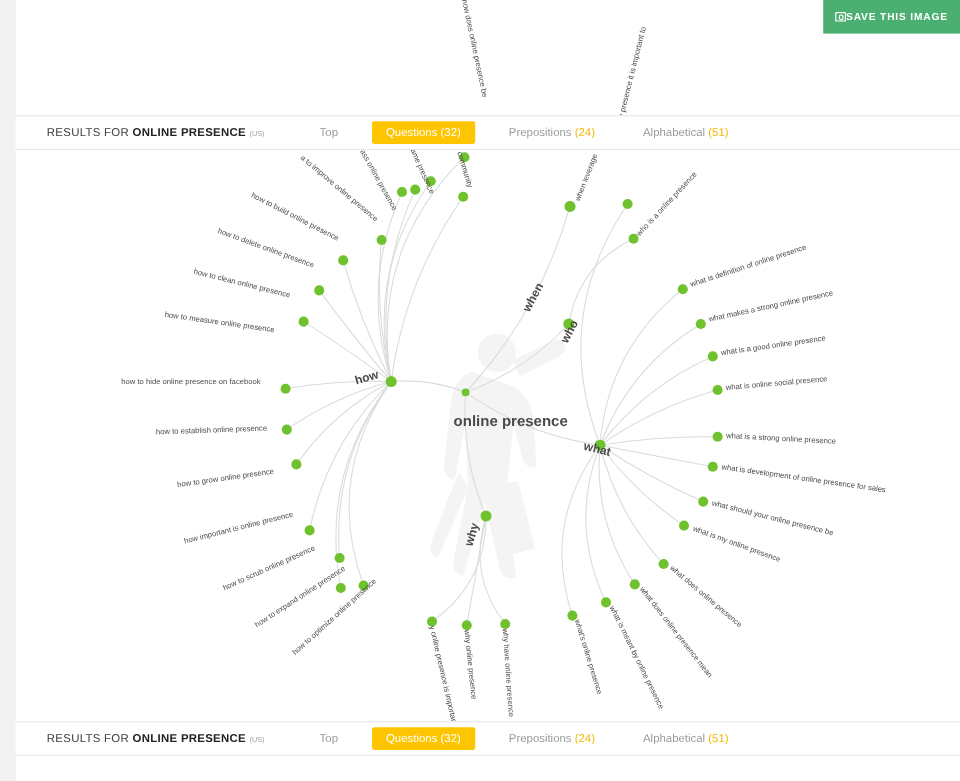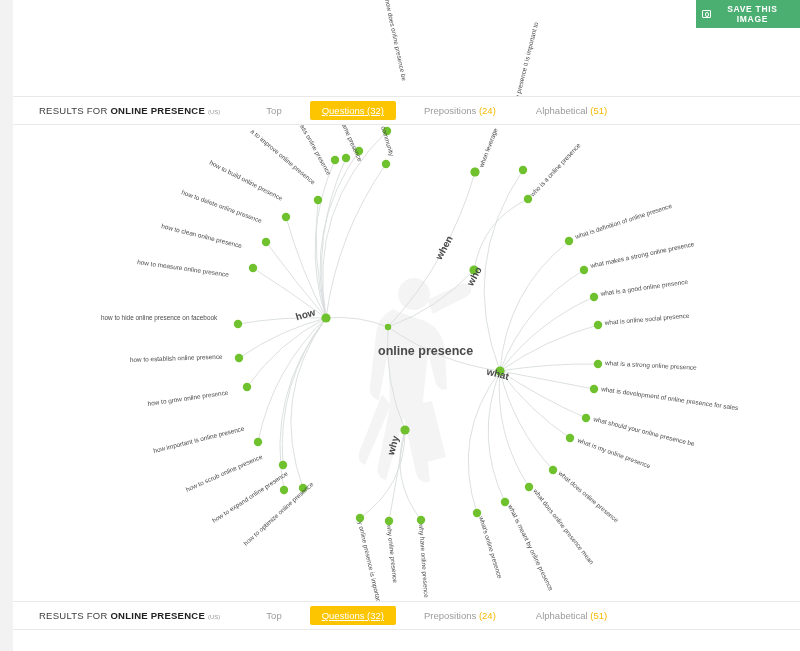--- a/index.html
+++ b/index.html
@@ -14,21 +14,21 @@
   #left-gutter{
     position:absolute;left:0;top:0;width:13px;height:651px;
     background:#f2f2f2;border-right:1px solid #e6e6e6;
   }
   
   #page-card{
     position:absolute;left:13px;top:0;right:0;bottom:0;background:#fff;
   }
   
   #save-btn{
-    position:absolute;right:0;top:0;width:104px;height:28px;
+    position:absolute;right:0;top:0;width:114px;height:28px;
     background:#4caf72;color:#fff;border:0;
     font-size:8.5px;letter-spacing:.7px;font-weight:bold;
     display:flex;align-items:center;justify-content:center;gap:0;
     cursor:pointer;
   }
   #save-btn .cam{
     width:7px;height:6px;border:1.2px solid #fff;border-radius:1px;
     position:relative;display:inline-block;
   }
   #save-btn .cam:after{
@@ -50,21 +50,21 @@
     font-size:9.5px;color:#3d3d3d;letter-spacing:.25px;white-space:nowrap;
   }
   .results-label b{font-weight:bold;color:#222;}
   .results-label .loc{font-size:6px;color:#9a9a9a;margin-left:3px;letter-spacing:0;}
   .tabs{display:flex;align-items:flex-end;margin-left:34px;}
   .tab{
     font-size:9.5px;color:#9b9b9b;padding:4px 12px;border-radius:2px;
     white-space:nowrap;cursor:pointer;margin-right:16px;
   }
   .tab .cnt{color:#f4b800;}
-  .tab.active{background:#fdc500;color:#ffffff;font-weight:normal;text-decoration:underline;}
+  .tab.active{background:#fdc500;color:#ffffff;font-weight:normal;}
   .tab.active .cnt{color:#ffffff;}
   
   #mindmap{
     position:absolute;left:0;top:0;width:787px;height:651px;z-index:2;
   }
   #mindmap text{
     font-family:"Liberation Sans", sans-serif;
     fill:#4a4a4a;
   }
   .lbl{font-size:6.4px;}

